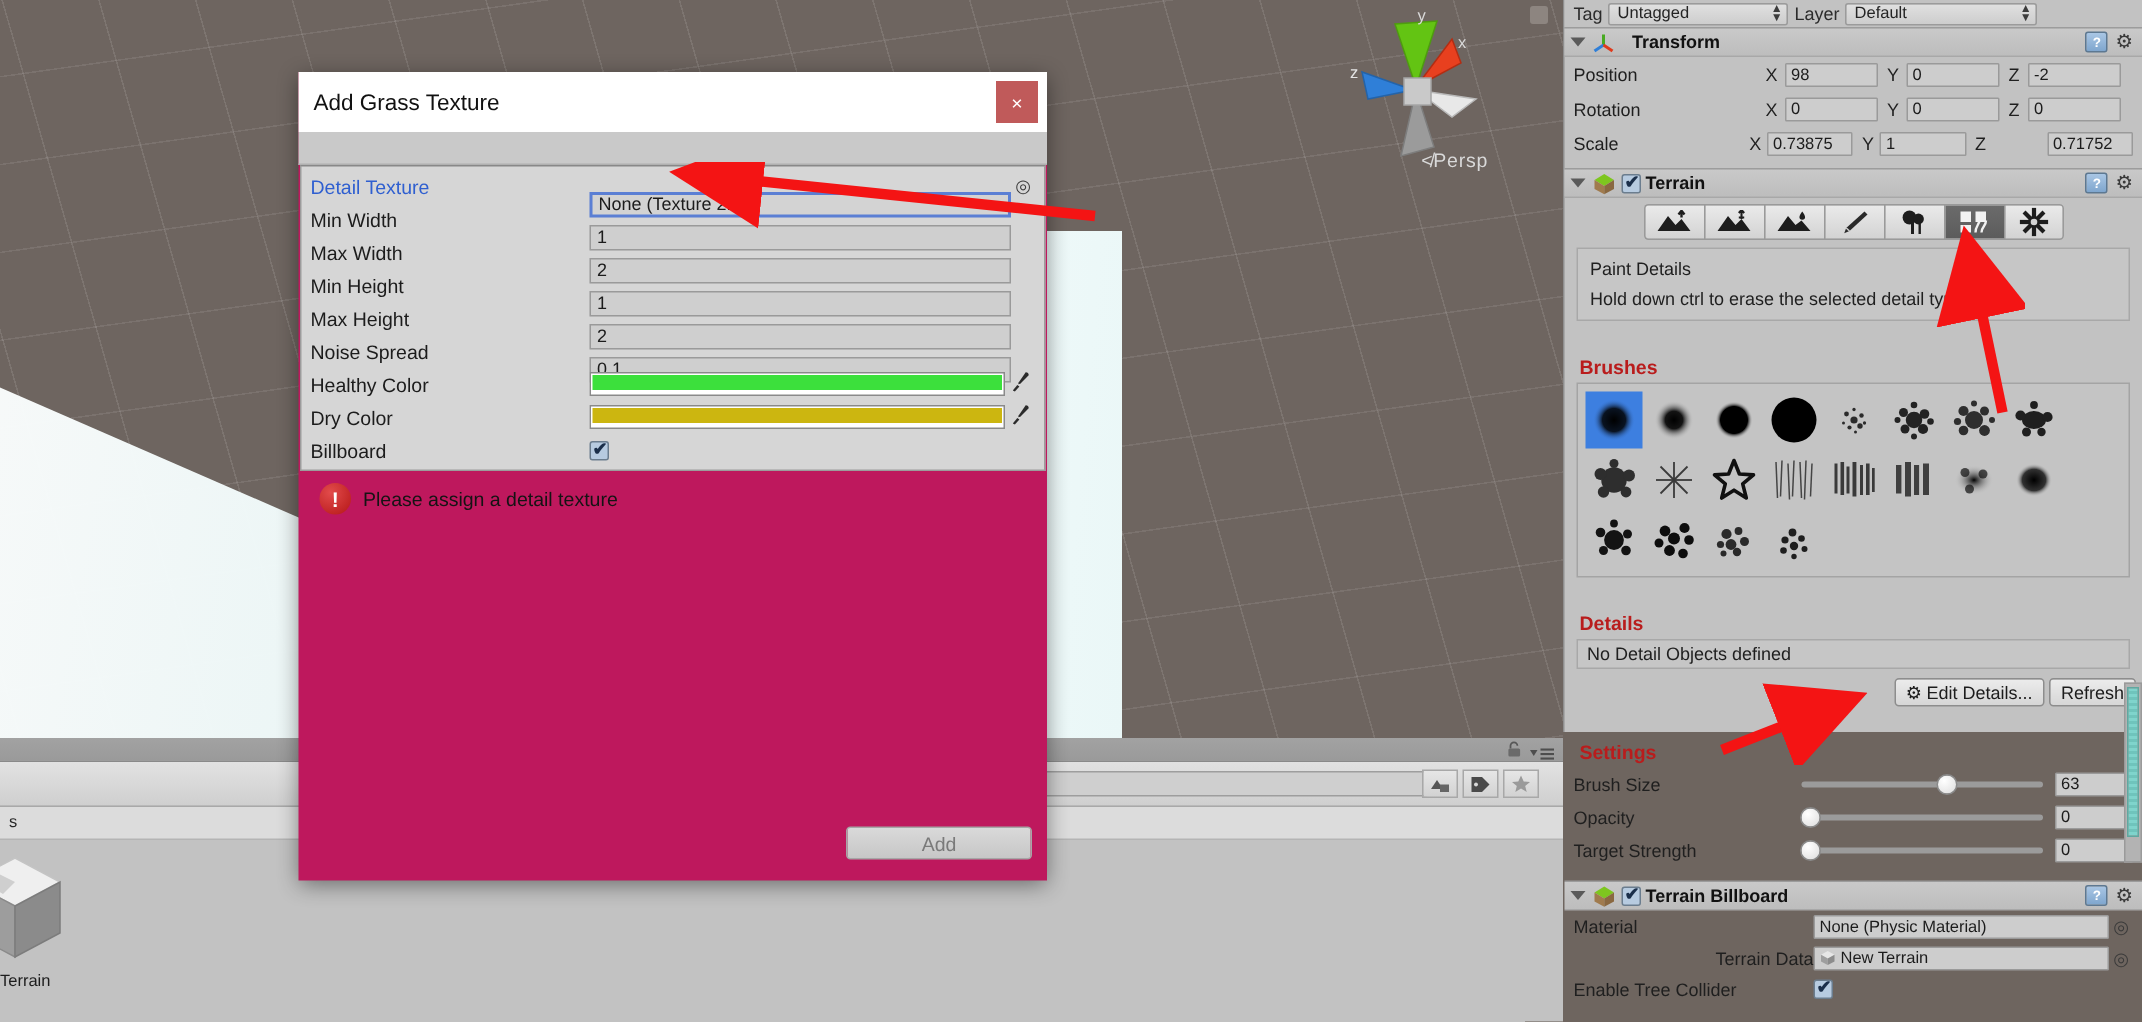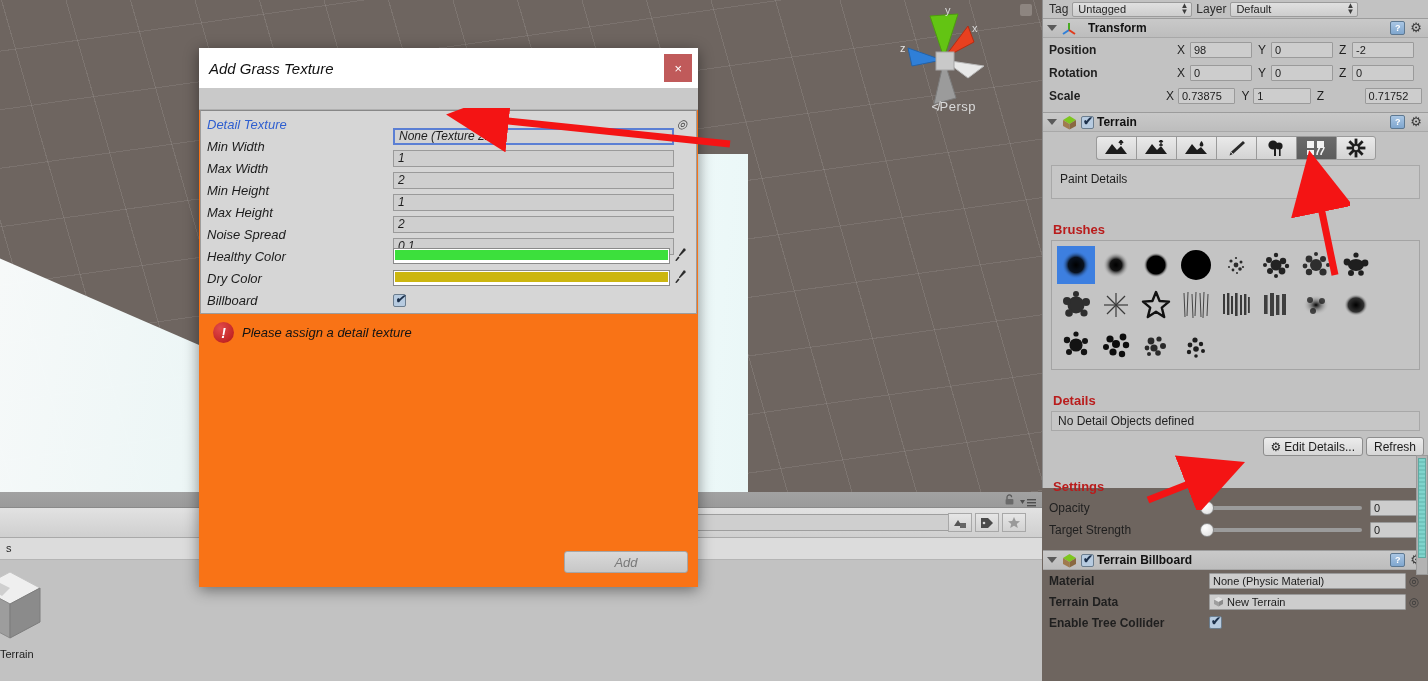--- a/index.html
+++ b/index.html
@@ -37,21 +37,21 @@
   #terrain-plane2 {
     position: absolute;
     left: 408px; top: 154px;
     width: 340px; height: 340px;
     background: linear-gradient(95deg,#fbffff 0%,#eaf7f7 100%);
     clip-path: polygon(100% 0%, 100% 100%, 0% 100%, 62% 0%);
   }
   
   #scene-gizmo { position: absolute; right: 52px; top: 4px; width: 92px; height: 112px; }
   #persp-label {
-    position: absolute; right: 66px; top: 99px;
+    position: absolute; right: 50px; top: 99px;
     color: #d9d9d9; font-size: 13px; letter-spacing: .5px; margin-left: 32px;
   }
   #lock-icon-scene { position:absolute; right: 10px; top: 4px; width:12px; height:12px;
     background:#8d8580; border-radius:2px; }
 
   
   #lower-left {
     position: absolute; left: 0; top: 492px; width: 1042px; height: 189px;
     background: #c2c2c2;
   }
@@ -139,21 +139,21 @@
   }
   .help-icon {
     width: 15px; height: 14px; background: linear-gradient(#a9c6e4,#7fa6ce);
     border: 1px solid #5d7891; border-radius: 2px; color: #fff;
     font-size: 9px; text-align: center; line-height: 13px; font-weight: bold;
   }
   .gear-icon { font-size: 13px; color: #3a3a3a; line-height: 14px; }
 
   
   .prop-row { display: flex; align-items: center; height: 23px; padding: 0 6px; }
-  .prop-label { width: 128px; font-size: 12px; color: #1f1f1f; font-weight: bold; }
+  .prop-label { width: 128px; font-size: 12px; color: #1f1f1f; }
   .field {
     height: 16px; background: #cdcdcd; border: 1px solid #9a9a9a;
     font-size: 11px; color: #1c1c1c; padding: 0 3px; line-height: 14px;
     border-radius: 1px;
   }
   .axis-lbl { width: 13px; font-size: 12px; color: #1f1f1f; }
 
   
   #terrain-tools {
     display: flex; justify-content: center; margin: 4px 0 5px 0;
@@ -218,23 +218,22 @@
   }
   #vscroll-thumb {
     position: absolute; left: 1px; top: 2px; width: 8px; height: 100px;
     background: repeating-linear-gradient(#7fd4cc 0 2px, #6fc4bc 2px 4px);
     border: 1px solid #5fa8a0;
   }
 
   
   #dialog {
     position: absolute; left: 199px; top: 48px; width: 499px; height: 539px;
-    background: #f97316;
+    background: #be185d;
     box-shadow: 0 3px 14px rgba(0,0,0,0.45);
-    font-style: italic;
   }
   #dialog-titlebar {
     height: 40px; background: #ffffff;
     display: flex; align-items: center; justify-content: space-between;
     padding-left: 10px;
   }
   #dialog-title { font-size: 15px; color: #111; }
   #dialog-close {
     width: 28px; height: 28px; margin-right: 6px;
     background: #c05a5a; color: #fff; font-size: 13px;
@@ -496,20 +495,21 @@
             <rect x="8.6" y="0.6" width="2.8" height="18.8" transform="rotate(45 10 10)"></rect>
             <rect x="8.6" y="0.6" width="2.8" height="18.8" transform="rotate(-45 10 10)"></rect>
           </g>
           <circle cx="10" cy="10" r="2.2" fill="#d3d3d3"></circle>
         </svg>
       </div>
     </div>
 
     <div id="paint-box">
       <div class="pb-title">Paint Details</div>
+      <div>Hold down ctrl to erase the selected detail type.</div>
     </div>
 
     <div class="section-title">Brushes</div>
 
     <div id="brush-grid">
       <div class="brush-cell sel">
         <svg width="30" height="30">
             <defs>
               <radialGradient id="g0">
                 <stop offset="0%" stop-color="#000"></stop>
@@ -767,20 +767,27 @@
         <span>Edit Details...</span>
       </div>
       <div class="ed-btn">
         <span>Refresh</span>
       </div>
     </div>
 
     <div class="section-title">Settings</div>
 
     <div class="slider-row">
+      <span class="slider-lbl">Brush Size</span>
+      <div class="slider-track">
+        <div class="slider-knob" style="left:56%;"></div>
+      </div>
+      <div class="field slider-field">63</div>
+    </div>
+    <div class="slider-row">
       <span class="slider-lbl">Opacity</span>
       <div class="slider-track">
         <div class="slider-knob" style="left:-1px;"></div>
       </div>
       <div class="field slider-field">0</div>
     </div>
     <div class="slider-row">
       <span class="slider-lbl">Target Strength</span>
       <div class="slider-track">
         <div class="slider-knob" style="left:-1px;"></div>
@@ -802,21 +809,21 @@
         <div class="gear-icon">⚙</div>
       </div>
     </div>
 
     <div class="prop-row" style="height:21px;">
       <span class="prop-label" style="width:160px;">Material</span>
       <div class="field" style="flex:1;">None (Physic Material)</div>
       <span class="obj-pick">◎</span>
     </div>
     <div class="prop-row" style="height:21px;">
-      <span class="prop-label" style="width:160px;">Terrain Data</span>
+      <span class="prop-label" style="width:160px;text-align:right;">Terrain Data</span>
       <div class="field" style="flex:1; display:flex; align-items:center; gap:3px;">
         <svg width="11" height="11" viewBox="0 0 11 11">
           <polygon points="1,3.5 5.5,1 10,3.5 5.5,6" fill="#e6e6e6"></polygon>
           <polygon points="1,3.5 1,8 5.5,10.4 5.5,6" fill="#9e9e9e"></polygon>
           <polygon points="5.5,6 5.5,10.4 10,8 10,3.5" fill="#8c8c8c"></polygon>
         </svg>
         <span>New Terrain</span>
       </div>
       <span class="obj-pick">◎</span>
     </div>

